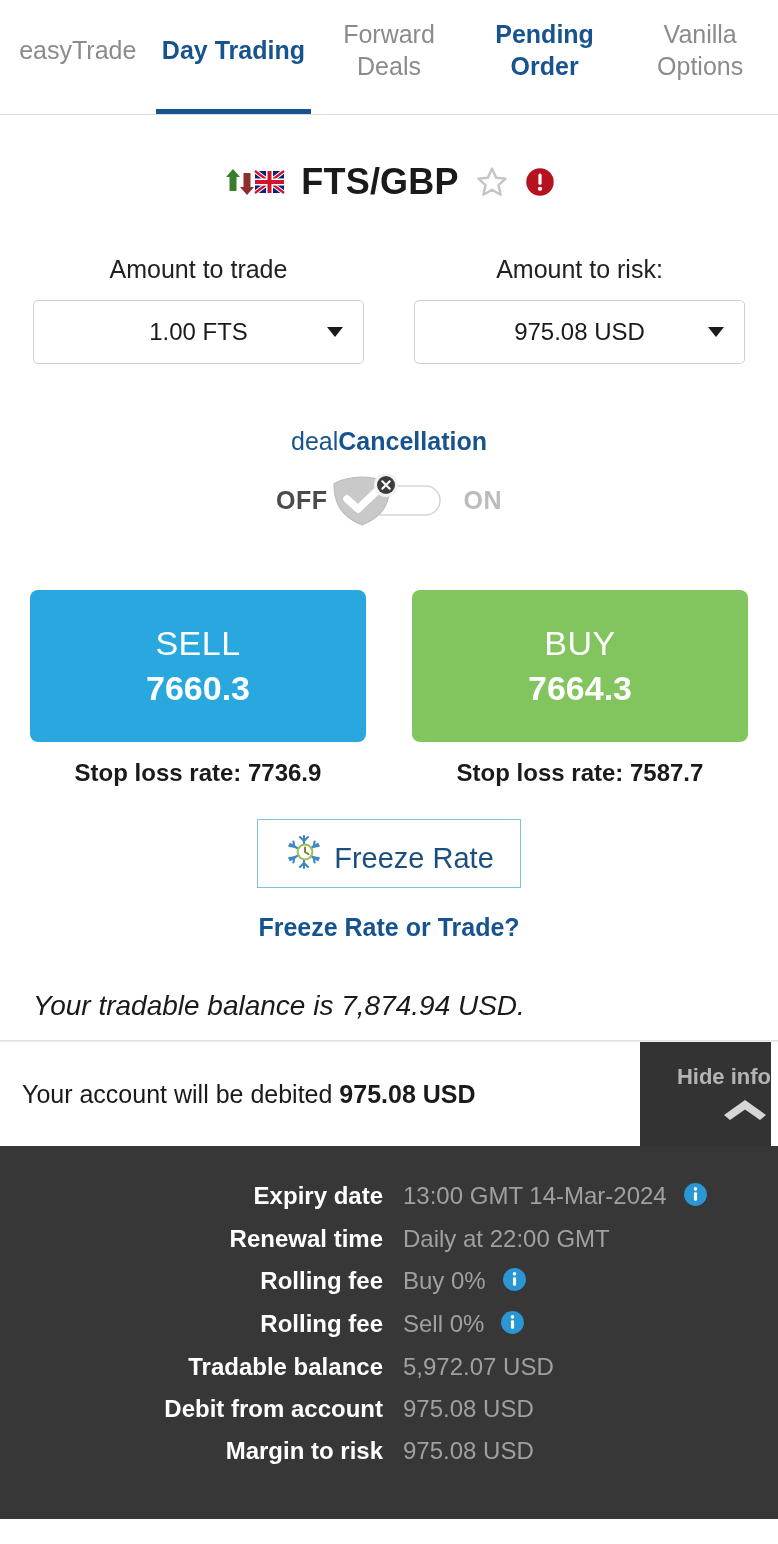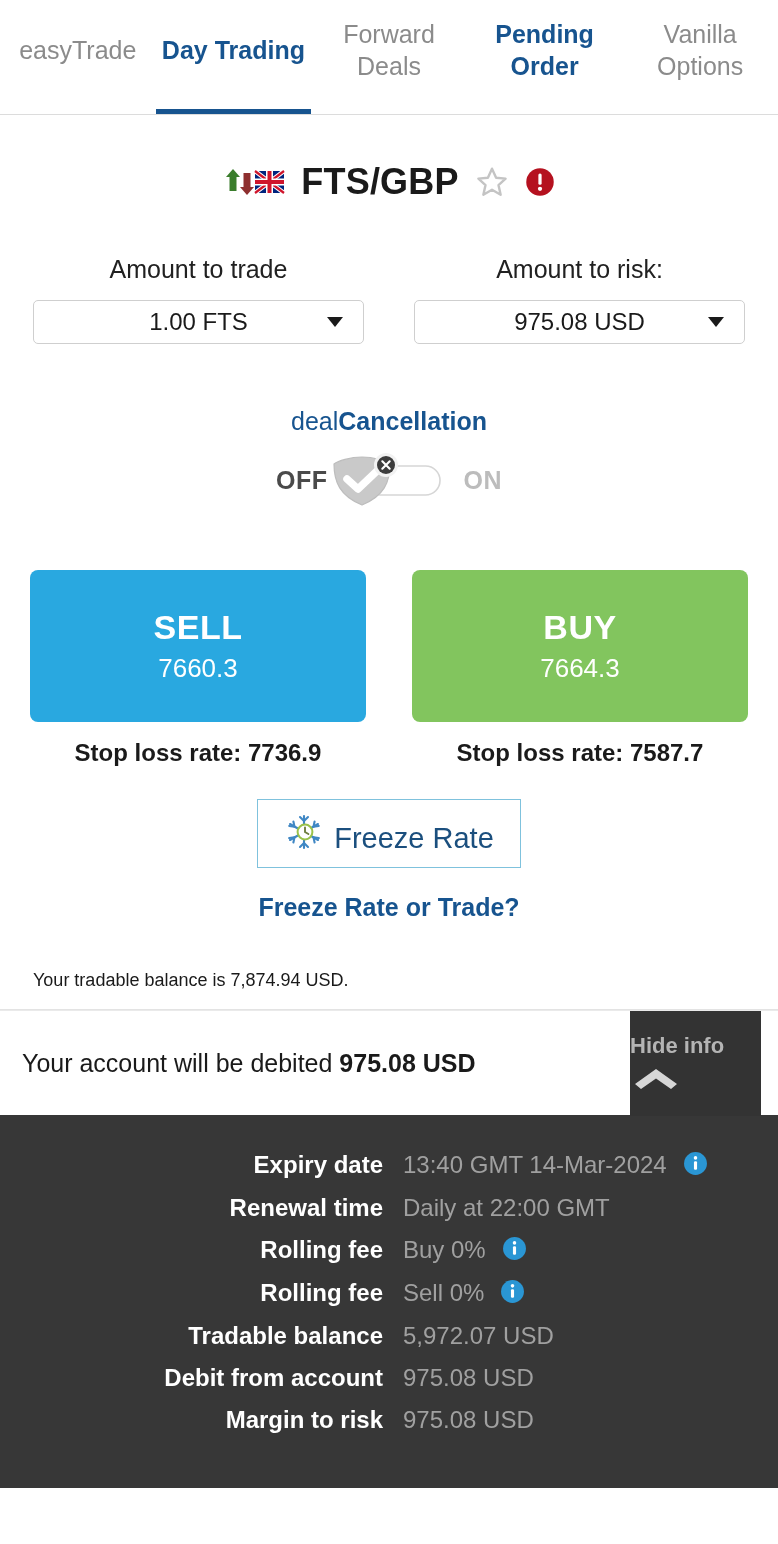--- a/index.html
+++ b/index.html
@@ -60,21 +60,21 @@
   .amount-row {
     display: flex; gap: 50px;
     padding: 52px 33px 0 33px;
   }
   .amount-col { flex: 1 1 0; }
   .amount-label {
     text-align: center; font-size: 25px; color: #212121; margin-bottom: 16px;
   }
   .select {
     position: relative;
-    height: 44px;
+    height: 64px;
     border: 1px solid #cfcfcf;
     border-radius: 5px;
     background: #fff;
     display: flex; align-items: center; justify-content: center;
     font-size: 24px; color: #1a1a1a;
     cursor: pointer;
   }
   .select .caret {
     position: absolute; right: 20px; top: 50%;
     transform: translateY(-50%);
@@ -103,22 +103,22 @@
     padding: 62px 30px 0 30px;
   }
   .trade-col { flex: 1 1 0; }
   .trade-btn {
     height: 152px;
     border-radius: 8px;
     display: flex; flex-direction: column; align-items: center; justify-content: center;
     color: #fff; cursor: pointer; border: none; width: 100%;
     font-family: inherit;
   }
-  .trade-btn .side { font-size: 34px; font-weight: bold; letter-spacing: .5px; }
-  .trade-btn .rate { font-size: 26px; font-weight: normal; margin-top: 6px; }
+  .trade-btn .side { font-size: 34px; font-weight: normal; letter-spacing: .5px; }
+  .trade-btn .rate { font-size: 34px; font-weight: bold; margin-top: 6px; }
   .sell-btn { background: #29a8e0; }
   .buy-btn  { background: #82c55e; }
   .stoploss {
     text-align: center; font-size: 24px; font-weight: bold; color: #1a1a1a;
     margin-top: 17px;
   }
 
   
   .freeze-wrap { text-align: center; padding-top: 32px; }
   .freeze-btn {
@@ -130,39 +130,39 @@
     font-family: inherit;
   }
   .freeze-btn .label { font-size: 29px; color: #1b4f7e; }
   .freeze-link {
     display: block; margin-top: 25px;
     font-size: 25px; font-weight: bold; color: #17548f; cursor: pointer;
   }
 
   .balance-line {
     padding: 48px 46px 0 33px;
-    font-size: 18px; color: #1a1a1a;
+    font-size: 28px; color: #1a1a1a; font-style: italic;
   }
 
   
   .debited-bar {
     position: relative;
     height: 105px;
     background: #fff;
     border-top: 1px solid #eaeaea;
     display: flex; align-items: center;
     padding-left: 22px;
   }
   .debited-text { font-size: 25px; color: #1a1a1a; }
   .debited-text b { font-weight: bold; }
   .hide-info {
-    position: absolute; right: 17px; top: 0;
+    position: absolute; right: 7px; top: 0;
     width: 131px; height: 105px;
     background: #333333;
-    display: flex; flex-direction: column; align-items: flex-start; justify-content: center;
+    display: flex; flex-direction: column; align-items: flex-end; justify-content: center;
     gap: 4px;
     cursor: pointer;
   }
   .hide-info .hi-label { font-size: 22px; font-weight: bold; color: #b4b4b4; }
 
   
   .info-panel {
     background: #373737;
     padding: 36px 0 40px 0;
     flex: 1 1 auto;
@@ -325,21 +325,21 @@
           <path d="M5 21 L26 6 L47 21 L41 26 L26 15.5 L11 26 Z" fill="#d6d6d6"></path>
         </svg>
       </span>
     </div>
   </div>
 
   <div class="info-panel">
 
     <div class="info-row">
       <div class="info-label">Expiry date</div>
-      <div class="info-value">13:40 GMT 14-Mar-2024</div>
+      <div class="info-value">13:00 GMT 14-Mar-2024</div>
       <span class="i-icon">
         <svg width="25" height="25" viewBox="0 0 24 24">
             <circle cx="12" cy="12" r="11" fill="#2a96d4"></circle>
             <circle cx="12" cy="6.6" r="1.7" fill="#fff"></circle>
             <rect x="10.5" y="9.8" width="3" height="8.2" rx="1.2" fill="#fff"></rect>
           </svg>
       </span>
     </div>
 
     <div class="info-row">

